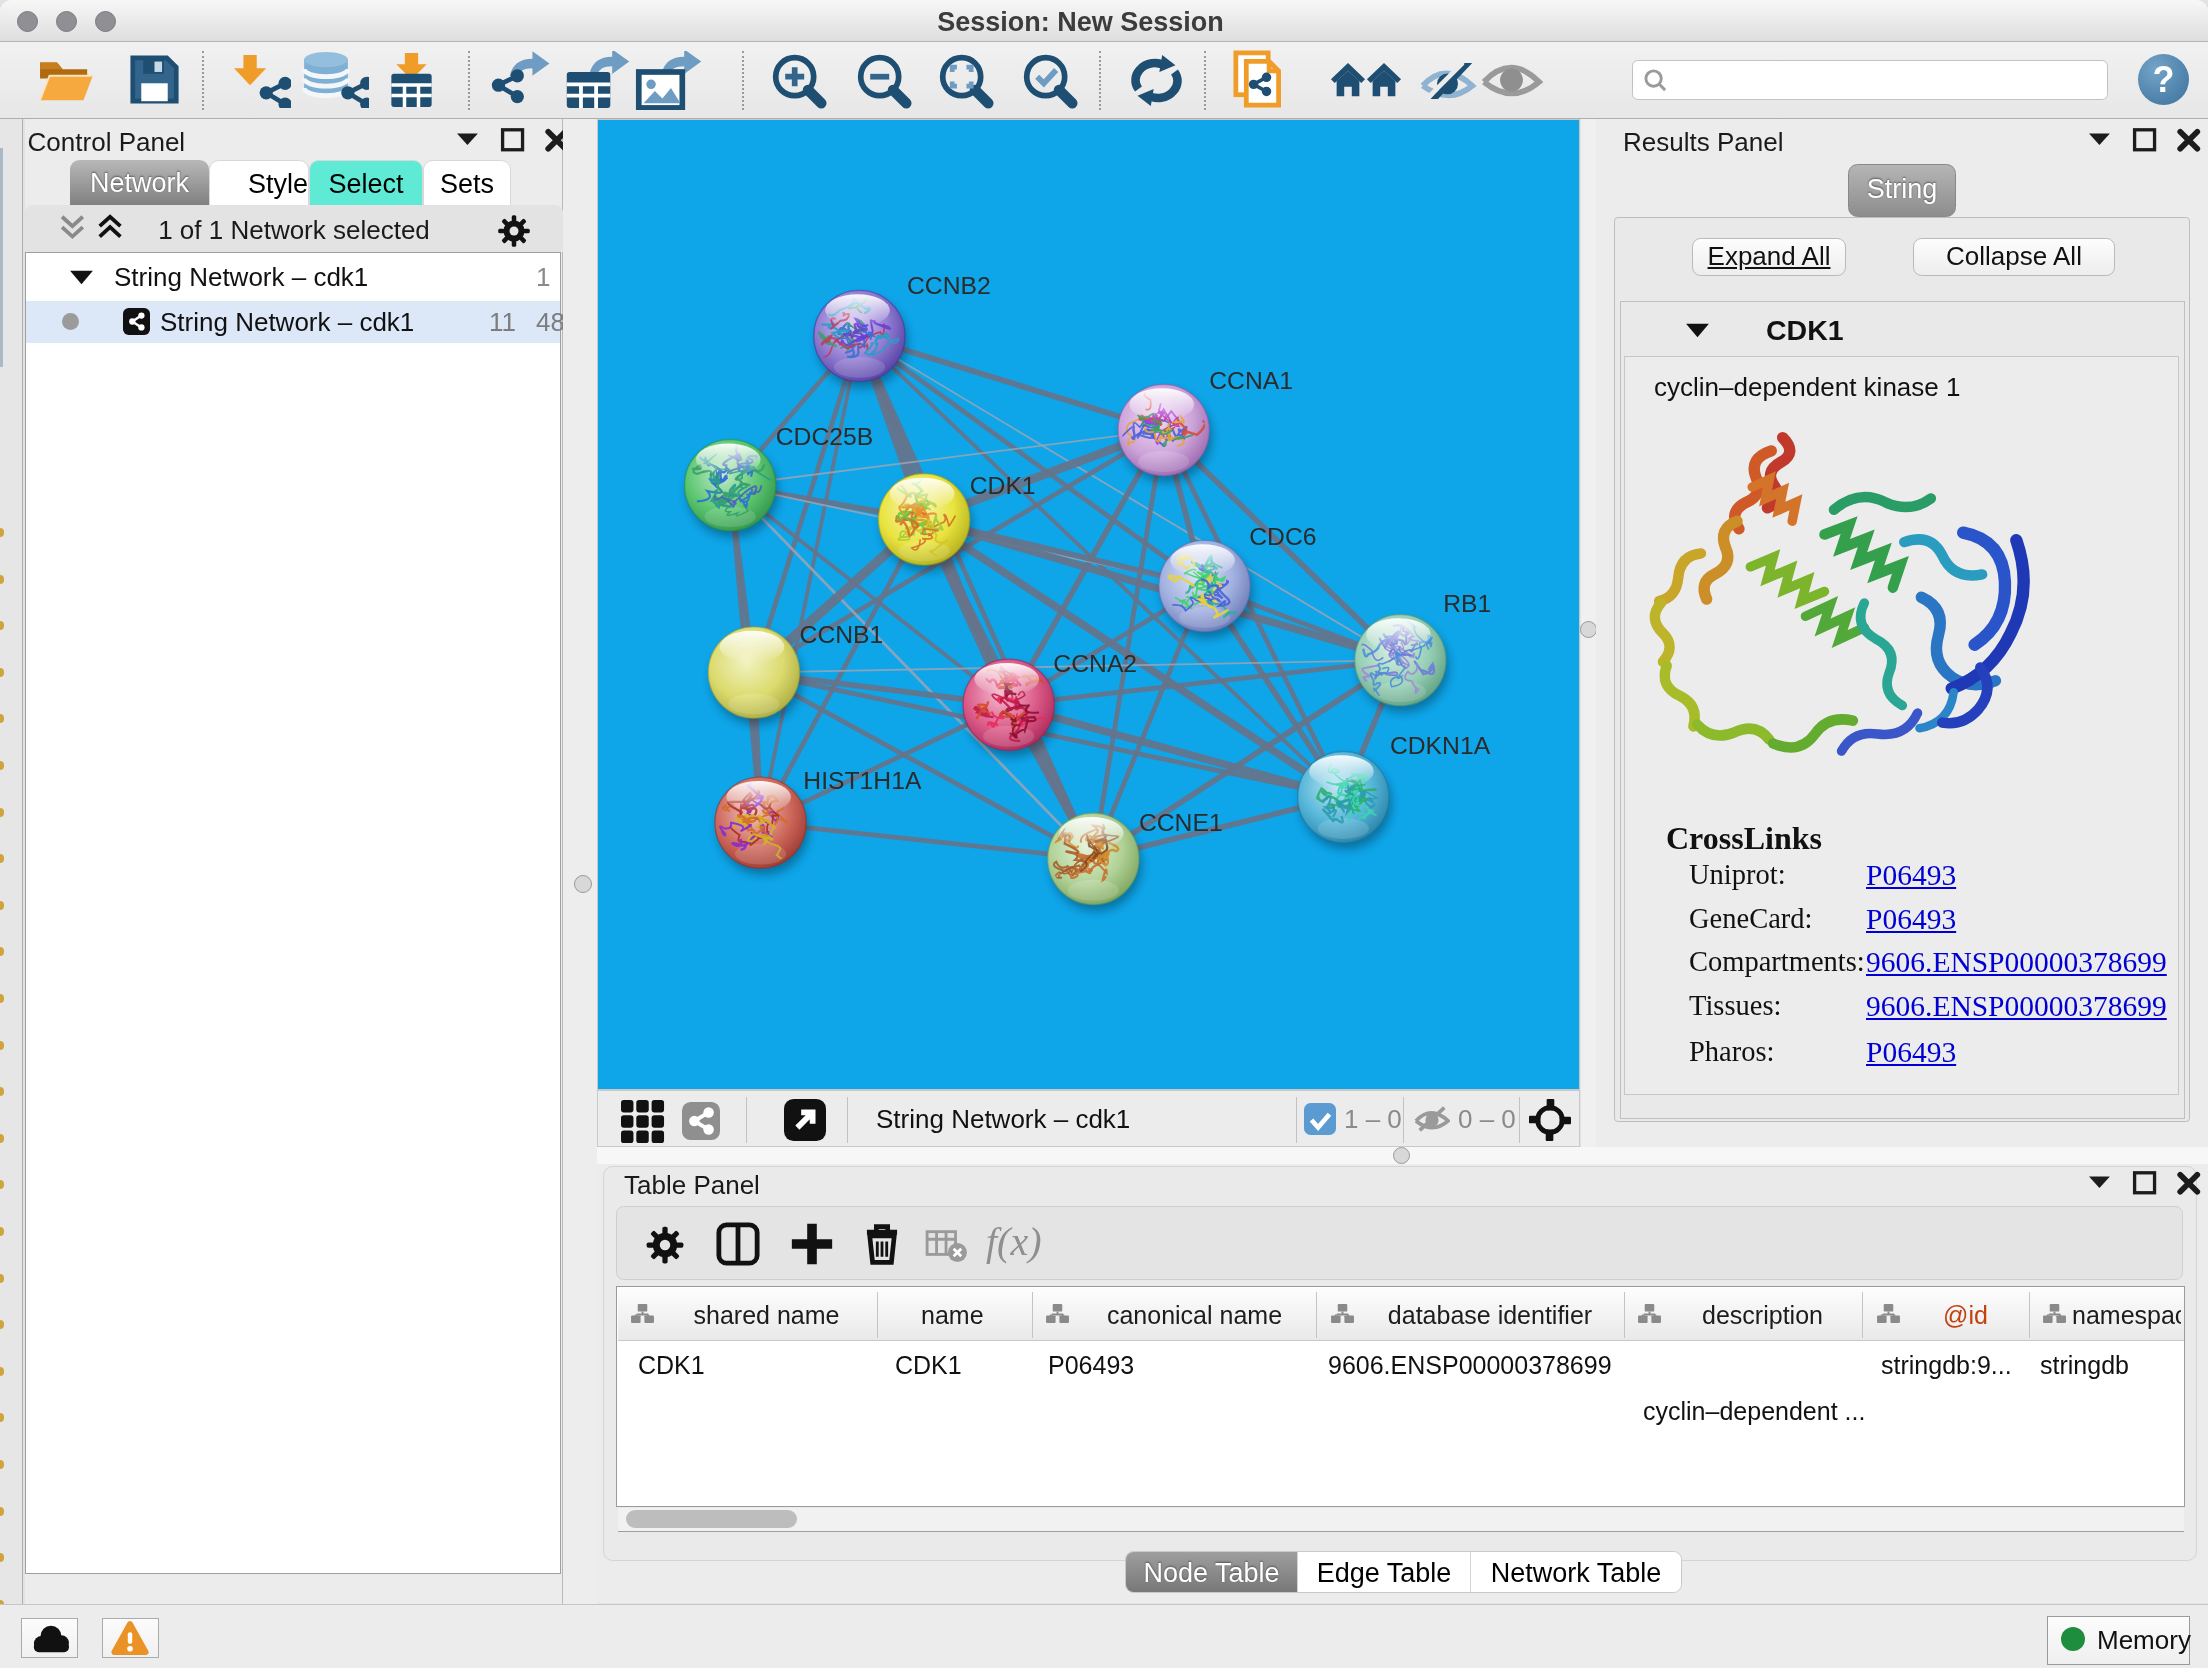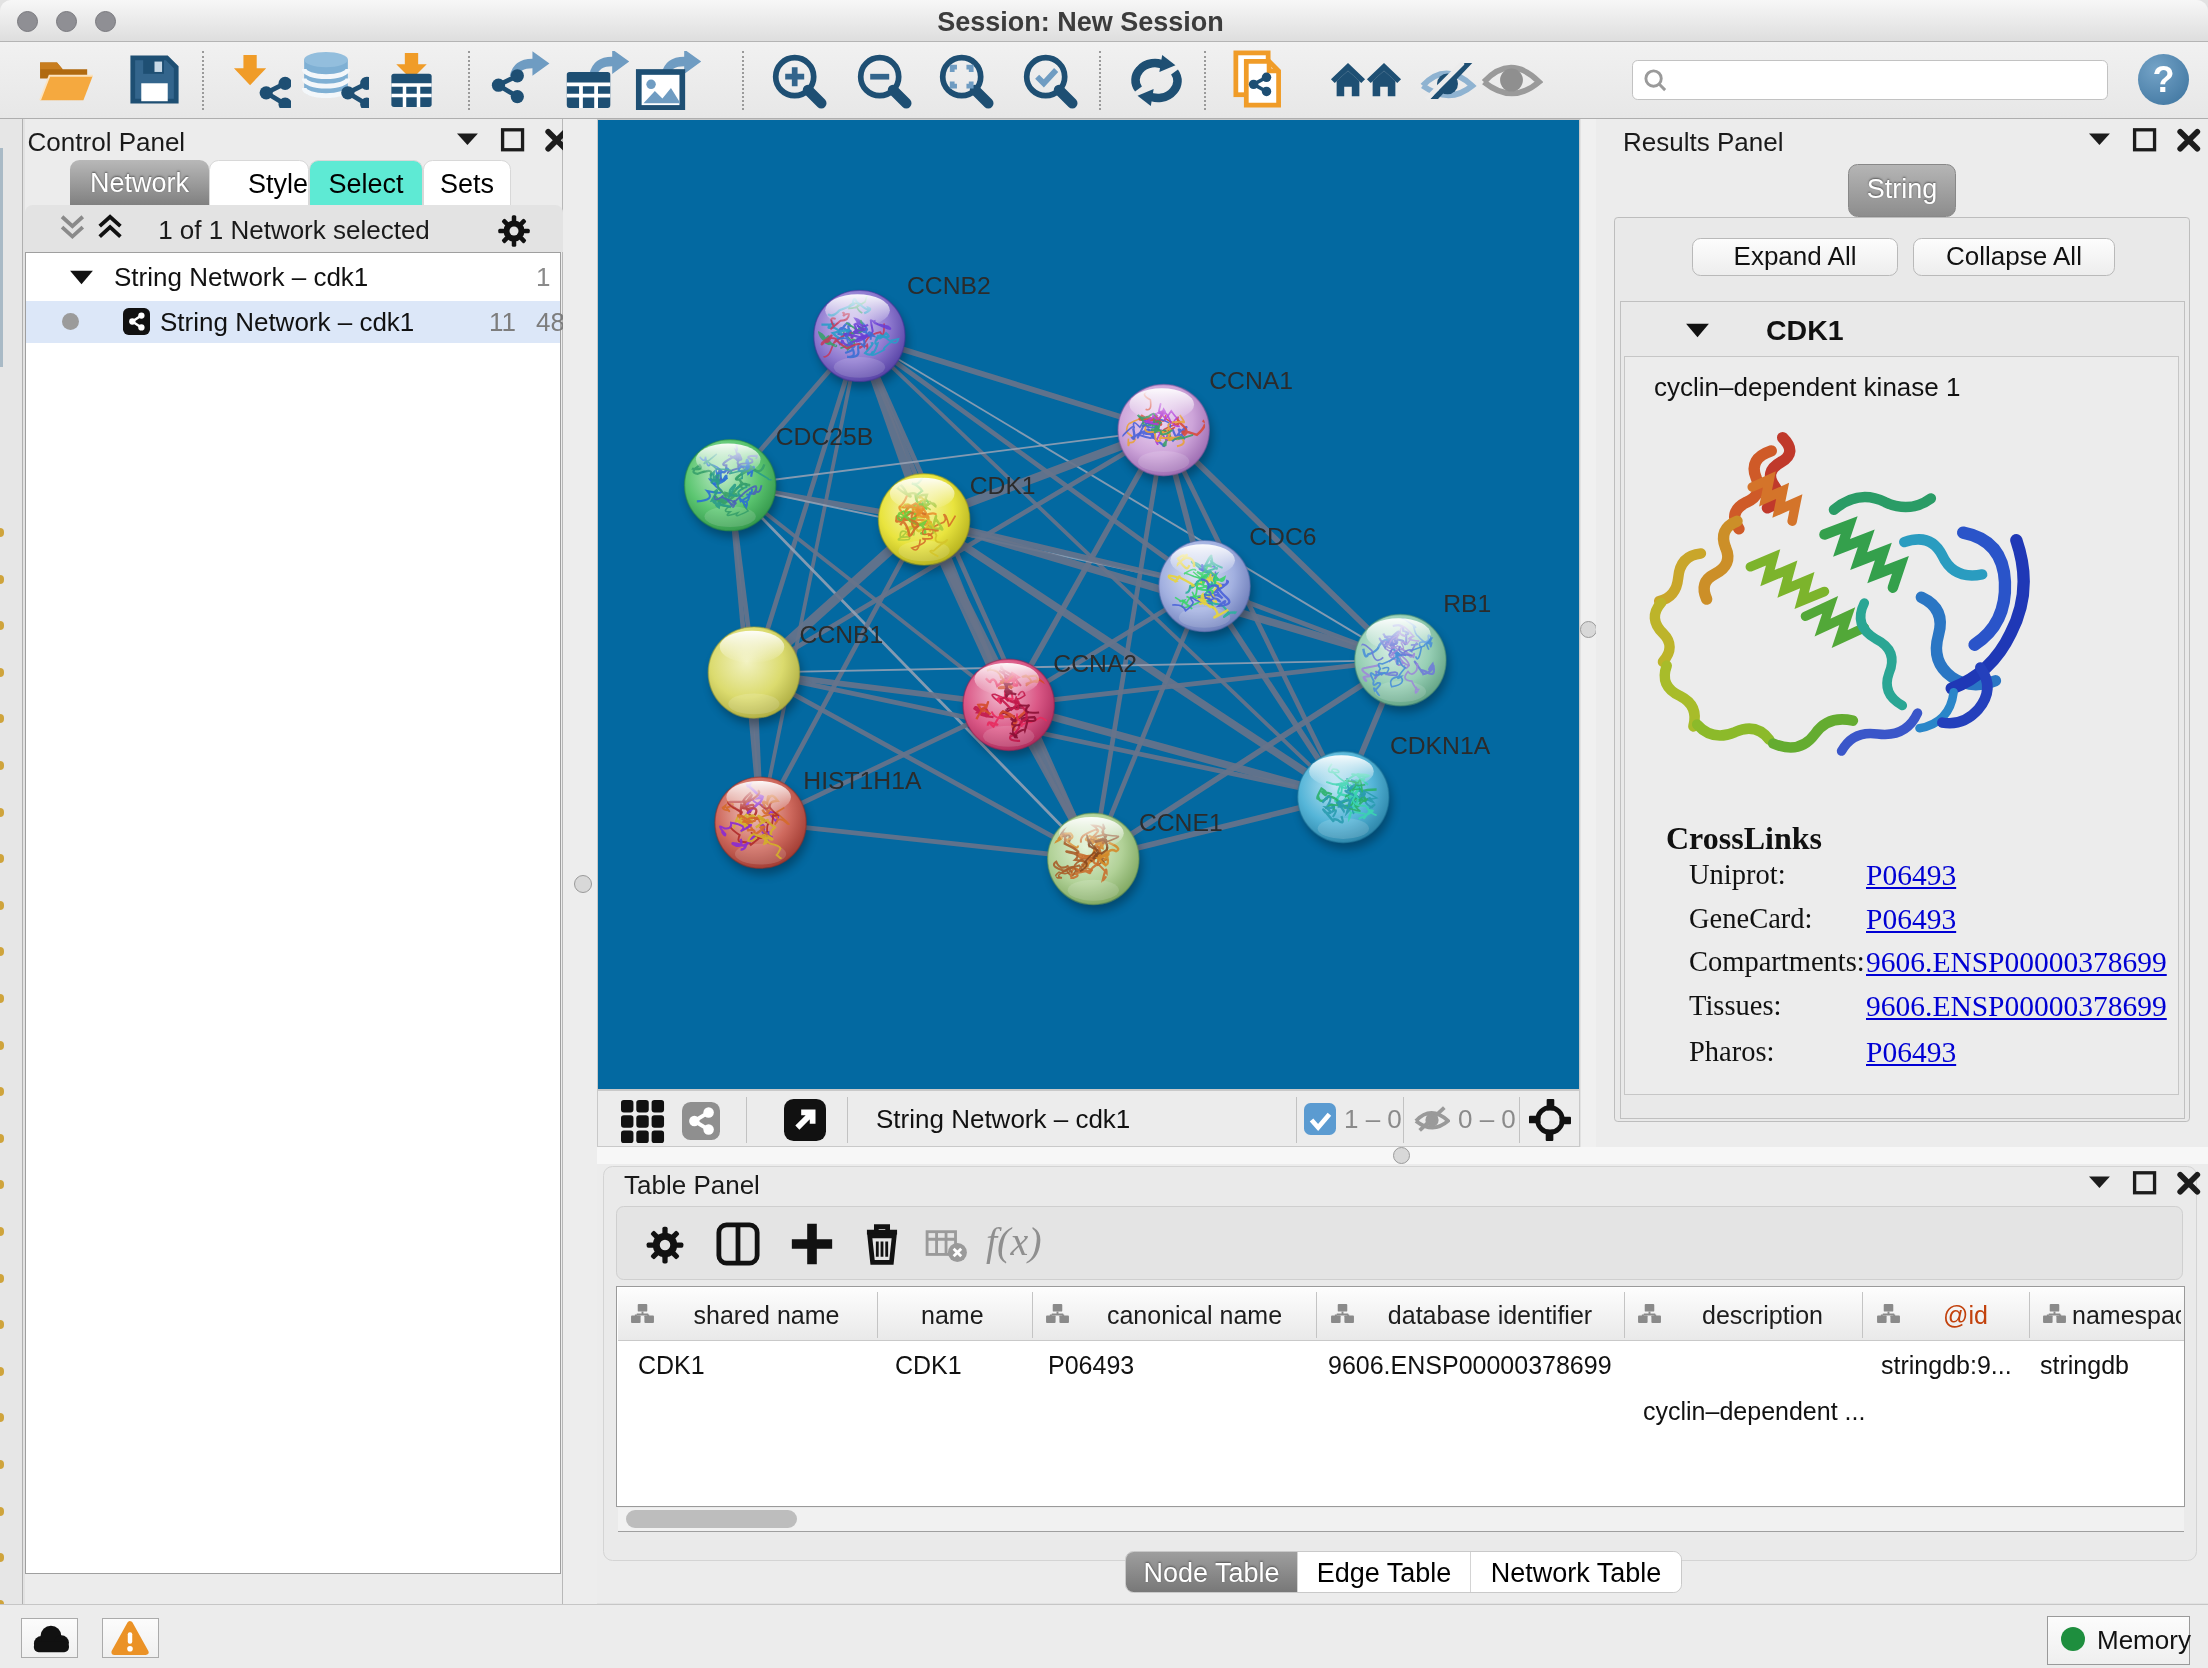--- a/index.html
+++ b/index.html
@@ -258,21 +258,21 @@
  <div style="position:absolute;left:463px;top:5.7px;font-size:26px;color:#7d7d7d;">11</div>
  <div style="position:absolute;left:510px;top:5.7px;font-size:26px;color:#7d7d7d;">48</div>
 </div>
 </div>
 <div class="abs" style="left:563px;top:119px;width:34px;height:1485px;background:#ededed;"></div>
 <div class="abs" style="left:574px;top:875px;width:18px;height:18px;border-radius:50%;background:#d8d8d8;border:1px solid #9a9a9a;"></div>
 <div class="abs" style="left:1581px;top:119px;width:15px;height:1028px;background:#f0f0f0;"></div>
 <div class="abs" style="left:1580px;top:621px;width:17px;height:17px;border-radius:50%;background:#d8d8d8;border:1px solid #9a9a9a;"></div>
 <div class="abs" style="left:597px;top:1147px;width:1611px;height:17px;background:#f7f7f7;"></div>
 <div class="abs" style="left:1393px;top:1147px;width:17px;height:17px;border-radius:50%;background:#d8d8d8;border:1px solid #9a9a9a;"></div>
-<div class="abs" style="left:597px;top:119px;width:983px;height:971px;background:#0369a1;border:1px solid #c9c9c9;">
+<div class="abs" style="left:597px;top:119px;width:983px;height:971px;background:#0ea5e9;border:1px solid #c9c9c9;">
 <svg width="983" height="971" viewBox="628 125 1034 1021">
         <defs>
           <radialGradient id="gB2" cx="0.42" cy="0.38" r="0.80">
 <stop offset="0" stop-color="#d9ccf2"></stop>
             <stop offset="0.50" stop-color="#8f7ad0"></stop>
             <stop offset="0.90" stop-color="#473399"></stop>
             <stop offset="1" stop-color="#473399"></stop>
           </radialGradient>
 <clipPath id="clipB2">
             <circle cx="903" cy="352" r="44"></circle>
@@ -754,21 +754,21 @@
 </div>
 <div class="abs" style="left:1596px;top:119px;width:613px;height:1028px;background:#ececec;"></div>
 <div class="abs panel-title" style="left:1623px;top:127px;">Results Panel</div>
 <svg width="114" height="28.5" viewBox="0 0 120 30" style="position:absolute;left:2089px;top:126px;">
       <path d="M0 8 L22 8 L11 20 z" fill="#1c1c1c"></path>
       <rect x="48" y="4" width="21" height="21" fill="none" stroke="#1c1c1c" stroke-width="3.5"></rect>
       <path d="M96 6 L114 24 M114 6 L96 24" stroke="#1c1c1c" stroke-width="6" stroke-linecap="round"></path>
     </svg>
 <div class="abs" style="left:1848px;top:164px;width:108px;height:53px;background:linear-gradient(#b5b5b5,#8d8d8d);border:1px solid #888;border-radius:9.5px;color:#fff;font-size:27px;text-align:center;line-height:49px;text-shadow:0 -1px 1.9px #555;">String</div>
 <div class="abs" style="left:1614px;top:217px;width:576px;height:905px;background:#e9e9e9;border:1.9px solid #bdbdbd;border-radius:3.8px;"></div>
-<div class="abs" style="left:1692px;top:238px;width:206px;height:38px;background:linear-gradient(#fdfdfd,#ededed);border:1.9px solid #b9b9b9;border-radius:8.6px;font-size:26px;text-align:center;line-height:35px;color:#111;">Expand All</div>
+<div class="abs" style="left:1692px;top:238px;width:154px;height:38px;background:linear-gradient(#fdfdfd,#ededed);border:1.9px solid #b9b9b9;border-radius:8.6px;font-size:26px;text-align:center;line-height:35px;color:#111;text-decoration:underline;">Expand All</div>
 <div class="abs" style="left:1913px;top:238px;width:202px;height:38px;background:linear-gradient(#fdfdfd,#ededed);border:1.9px solid #b9b9b9;border-radius:8.6px;font-size:26px;text-align:center;line-height:35px;color:#111;">Collapse All</div>
 <div class="abs" style="left:1620px;top:301px;width:565px;height:818px;background:#e9e9e9;border:1.9px solid #c0c0c0;"></div>
 <svg width="25" height="19" viewBox="0 0 26 20" style="position:absolute;left:1685px;top:321px;">
       <path d="M1 3 L25 3 L13 17 z" fill="#111"></path>
     </svg>
 <div class="abs" style="left:1766px;top:314px;font-size:28.5px;font-weight:bold;color:#111;">CDK1</div>
 <div class="abs" style="left:1624px;top:356px;width:555px;height:739px;background:#ececec;border:1px solid #c6c6c6;"></div>
 <div class="abs" style="left:1654px;top:372px;font-size:26px;color:#111;">cyclin–dependent kinase 1</div>
 <svg width="409" height="342" viewBox="0 0 430 360" style="position:absolute;left:1638px;top:430px;">
 <g fill="none" stroke-linecap="round">

